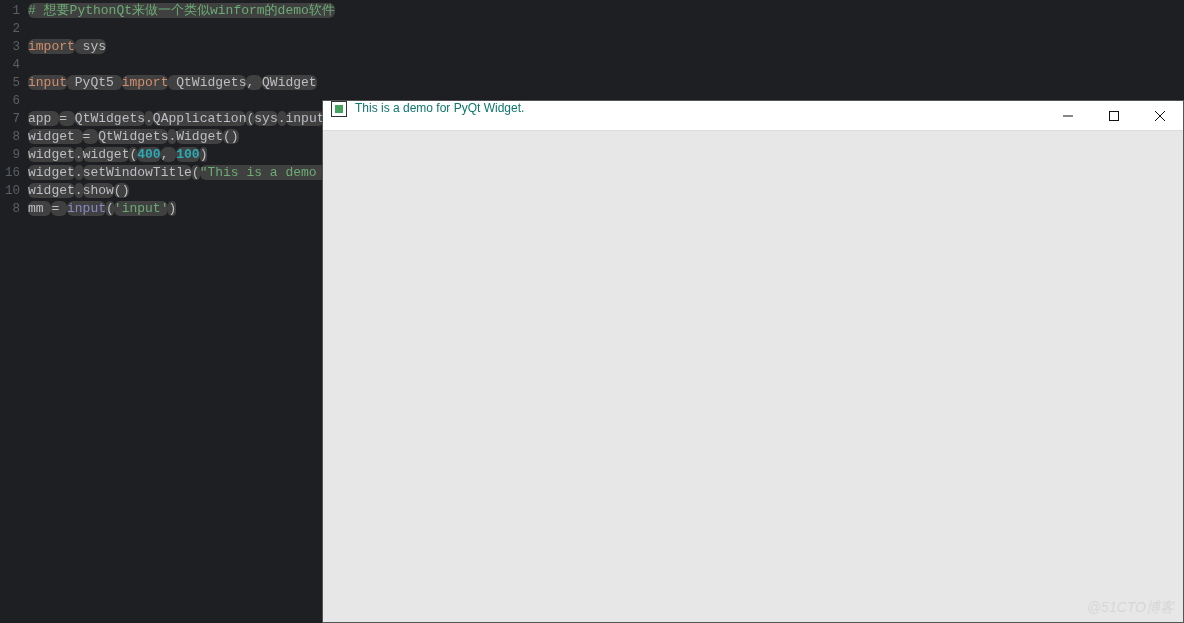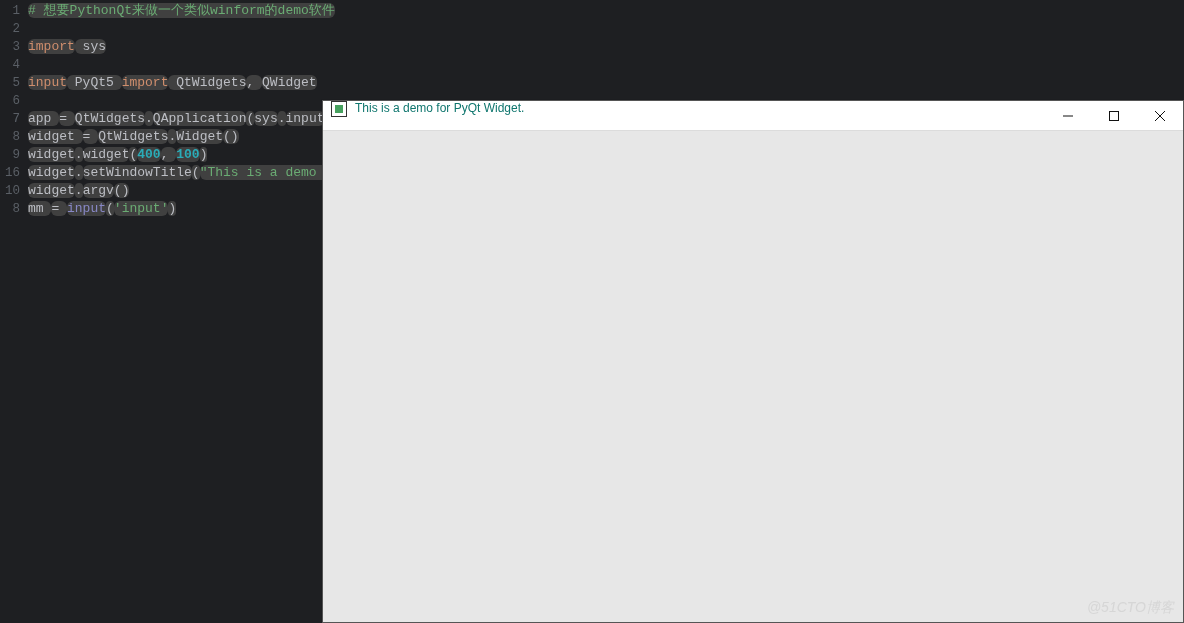--- a/index.html
+++ b/index.html
@@ -141,21 +141,21 @@
       <div class="codeline"><span class="tok-comment"># 想要PythonQt来做一个类似winform的demo软件</span></div>
       <div class="codeline"></div>
       <div class="codeline"><span class="tok-keyword">import</span><span class="tok-ident"> sys</span></div>
       <div class="codeline"></div>
       <div class="codeline"><span class="tok-keyword">input</span><span class="tok-pkg"> PyQt5 </span><span class="tok-keyword">import</span><span class="tok-ident"> QtWidgets</span><span class="tok-paren">, </span><span class="tok-ident">QWidget</span></div>
       <div class="codeline"></div>
       <div class="codeline"><span class="tok-ident">app </span><span class="tok-paren">= </span><span class="tok-ident">QtWidgets</span><span class="tok-dot">.</span><span class="tok-ident">QApplication</span><span class="tok-paren">(</span><span class="tok-ident">sys</span><span class="tok-dot">.</span><span class="tok-ident">input</span><span class="tok-paren">)</span></div>
       <div class="codeline"><span class="tok-ident">widget </span><span class="tok-paren">= </span><span class="tok-ident">QtWidgets</span><span class="tok-dot">.</span><span class="tok-ident">Widget</span><span class="tok-paren">()</span></div>
       <div class="codeline"><span class="tok-ident">widget</span><span class="tok-dot">.</span><span class="tok-ident">widget</span><span class="tok-paren">(</span><span class="tok-num">400</span><span class="tok-paren">, </span><span class="tok-num">100</span><span class="tok-paren">)</span></div>
       <div class="codeline"><span class="tok-ident">widget</span><span class="tok-dot">.</span><span class="tok-ident">setWindowTitle</span><span class="tok-paren">(</span><span class="tok-str">"This is a demo f</span></div>
-      <div class="codeline"><span class="tok-ident">widget</span><span class="tok-dot">.</span><span class="tok-ident">argv</span><span class="tok-paren">()</span></div>
+      <div class="codeline"><span class="tok-ident">widget</span><span class="tok-dot">.</span><span class="tok-ident">show</span><span class="tok-paren">()</span></div>
       <div class="codeline"><span class="tok-ident">mm </span><span class="tok-paren">= </span><span class="tok-builtin">input</span><span class="tok-paren">(</span><span class="tok-str">'input'</span><span class="tok-paren">)</span></div>
     </div>
 </div>
 
 <div class="qt-window">
   <div class="titlebar">
     <span class="qt-icon"></span>
     <span class="title-text">This is a demo for PyQt Widget.</span>
     <div class="winbtn">
       <svg width="10" height="10" viewBox="0 0 10 10">

